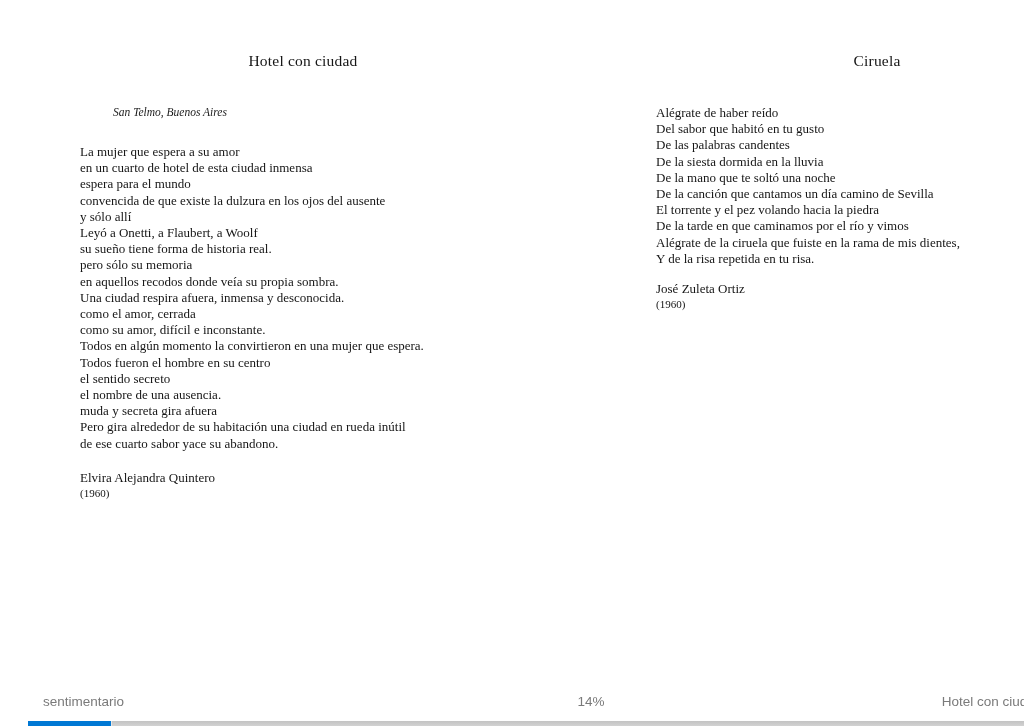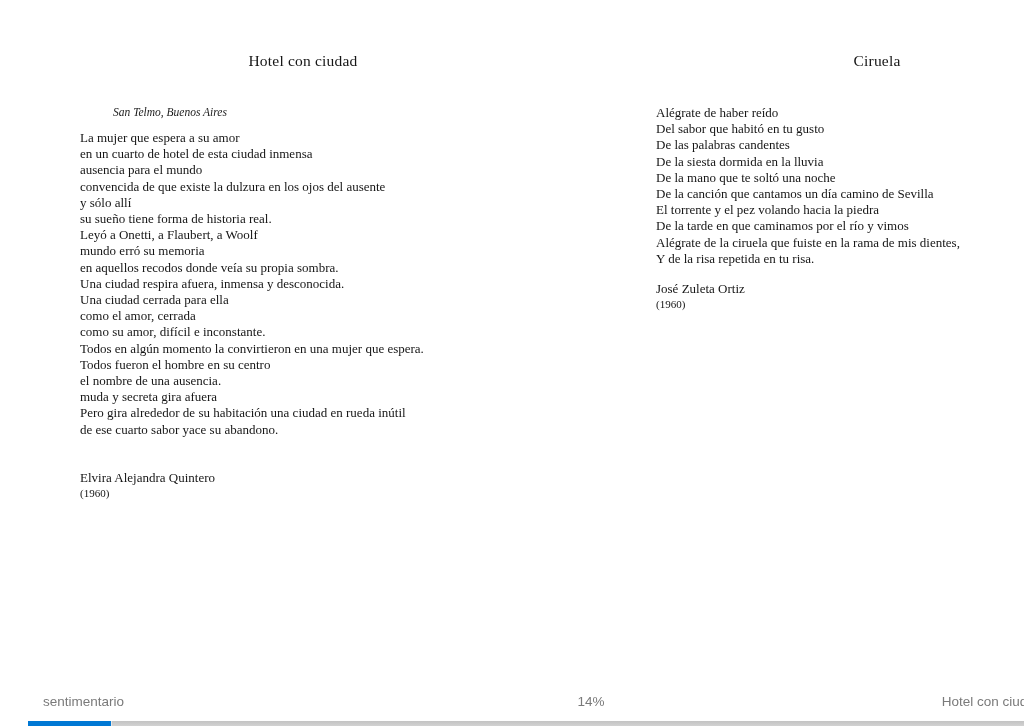--- a/index.html
+++ b/index.html
@@ -3,21 +3,21 @@
 <meta charset="utf-8">
 <style>
   html,body{margin:0;padding:0;background:#ffffff;}
   .page{position:relative;width:1024px;height:728px;background:#ffffff;overflow:hidden;
         font-family:"Liberation Serif","DejaVu Serif",serif;color:#151515;margin-left:28px;}
   .poem-title{position:absolute;top:52px;font-size:15.5px;line-height:18px;text-align:center;letter-spacing:.2px;}
   #left-title{left:52px;width:446px;}
   #right-title{left:628px;width:442px;}
   .epigraph{position:absolute;left:85px;top:106px;font-style:italic;font-size:11.5px;color:#1a1a1a;}
   .poem-body{position:absolute;font-size:13px;line-height:16.2px;}
-  #left-body{left:52px;top:130px;}
+  #left-body{left:52px;top:144px;}
   #right-body{left:628px;top:105px;}
   .poem-line{white-space:pre;}
   .author-block{position:absolute;font-size:13px;line-height:15.5px;}
   #left-author{left:52px;top:470px;}
   #right-author{left:628px;top:281px;}
   .year{font-size:11px;}
   .footer-text{position:absolute;top:694px;font-family:"Liberation Sans","DejaVu Sans",sans-serif;
                font-size:13.5px;color:#7a7a7a;white-space:nowrap;}
   #footer-left{left:0;padding-left:15px;}
   #footer-center{left:563px;transform:translateX(-50%);}
@@ -30,33 +30,33 @@
 <body>
 
 <div class="page">
 
   <div class="page-half">
     <div class="poem-title" id="left-title">Hotel con ciudad</div>
     <div class="epigraph">San Telmo, Buenos Aires</div>
     <div class="poem-body" id="left-body">
         <div class="poem-line">La mujer que espera a su amor</div>
         <div class="poem-line">en un cuarto de hotel de esta ciudad inmensa</div>
-        <div class="poem-line">ausencia para el mundo</div>
+        <div class="poem-line">espera para el mundo</div>
         <div class="poem-line">convencida de que existe la dulzura en los ojos del ausente</div>
         <div class="poem-line">y sólo allí</div>
+        <div class="poem-line">Leyó a Onetti, a Flaubert, a Woolf</div>
         <div class="poem-line">su sueño tiene forma de historia real.</div>
-        <div class="poem-line">Leyó a Onetti, a Flaubert, a Woolf</div>
-        <div class="poem-line">mundo erró su memoria</div>
+        <div class="poem-line">pero sólo su memoria</div>
         <div class="poem-line">en aquellos recodos donde veía su propia sombra.</div>
         <div class="poem-line">Una ciudad respira afuera, inmensa y desconocida.</div>
-        <div class="poem-line">Una ciudad cerrada para ella</div>
         <div class="poem-line">como el amor, cerrada</div>
         <div class="poem-line">como su amor, difícil e inconstante.</div>
         <div class="poem-line">Todos en algún momento la convirtieron en una mujer que espera.</div>
         <div class="poem-line">Todos fueron el hombre en su centro</div>
+        <div class="poem-line">el sentido secreto</div>
         <div class="poem-line">el nombre de una ausencia.</div>
         <div class="poem-line">muda y secreta gira afuera</div>
         <div class="poem-line">Pero gira alrededor de su habitación una ciudad en rueda inútil</div>
         <div class="poem-line">de ese cuarto sabor yace su abandono.</div>
       </div>
     <div class="author-block" id="left-author">
       <div>Elvira Alejandra Quintero</div>
       <div class="year">(1960)</div>
     </div>
   </div>

